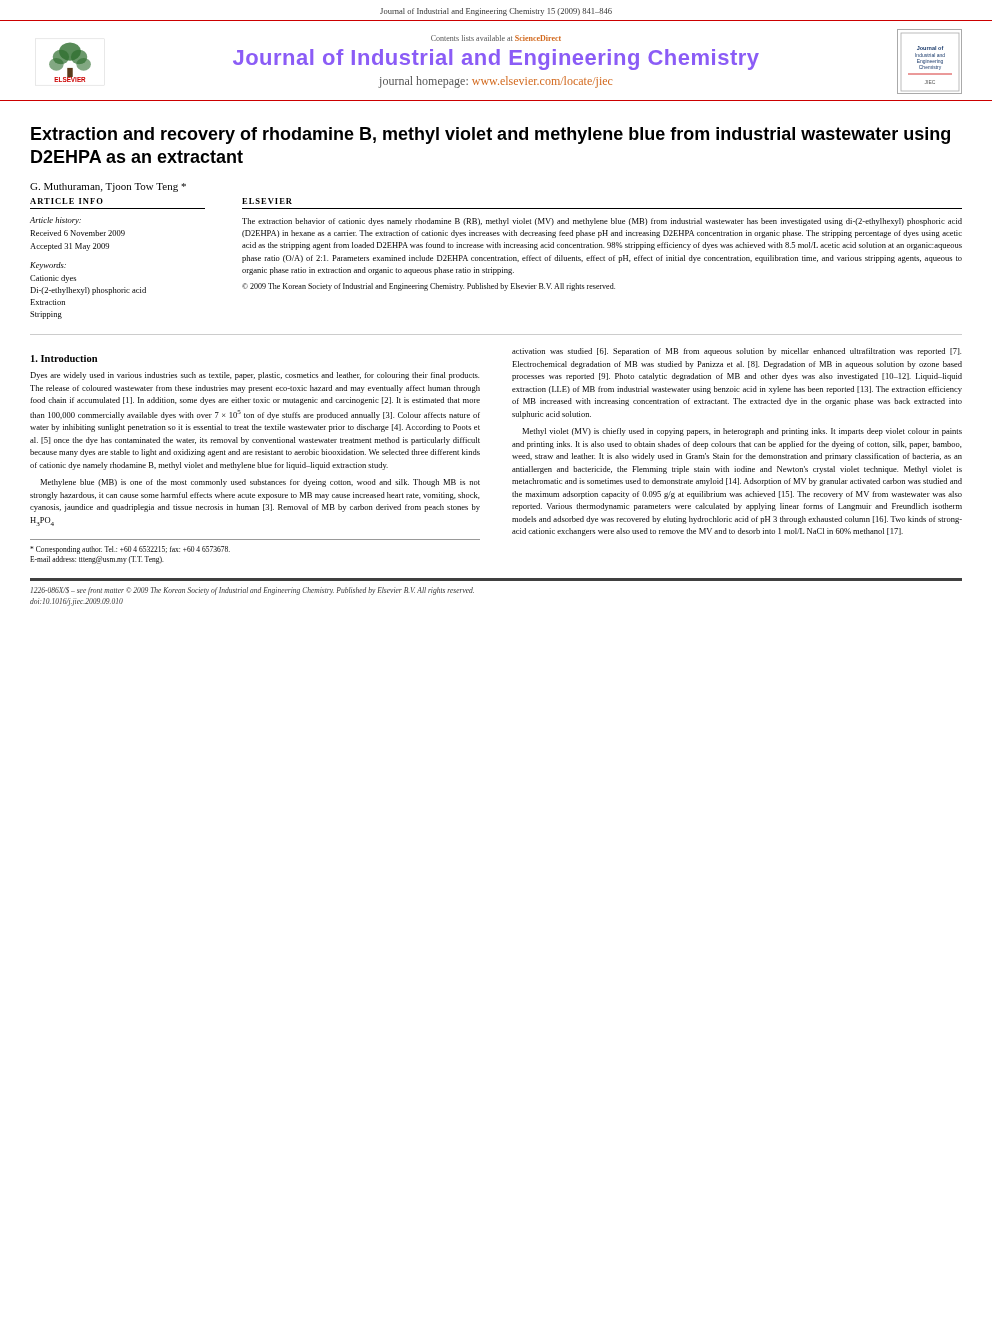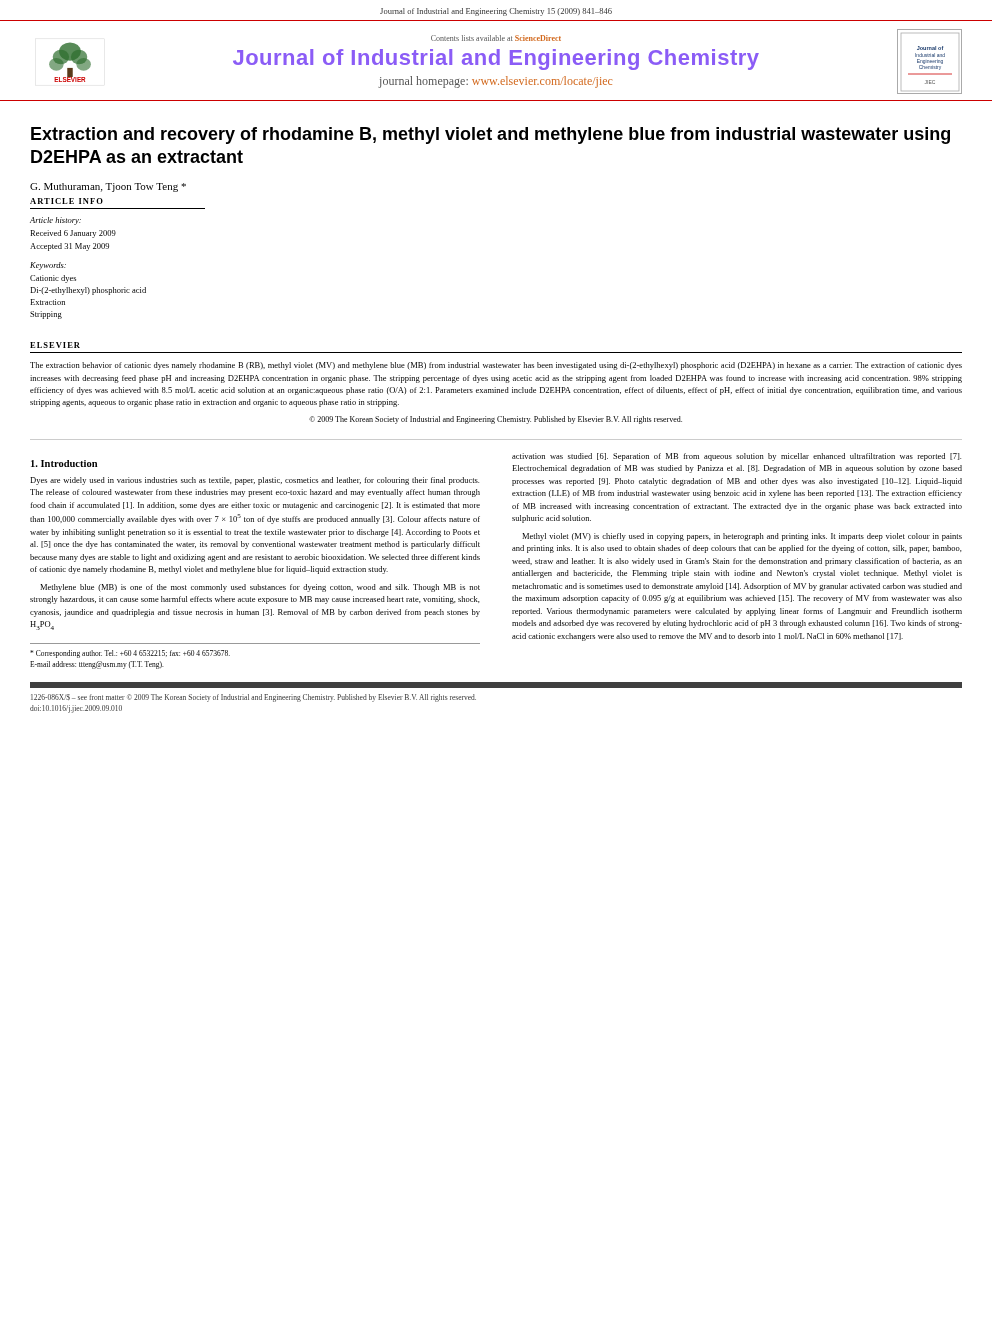--- a/index.html
+++ b/index.html
@@ -123,23 +123,22 @@
     .affiliation {
       font-size: 9px;
       font-style: italic;
       color: #333;
       margin-bottom: 12px;
     }
 
     
     .two-col {
       display: flex;
-      gap: 20px;
+      gap: 37px;
       margin-bottom: 14px;
-      flex-direction: column;
     }
 
     .left-col {
       width: 175px;
       flex-shrink: 0;
     }
 
     .right-col {
       flex: 1;
     }
@@ -196,21 +195,21 @@
     .abstract-text {
       font-size: 8.5px;
       line-height: 1.45;
       text-align: justify;
       color: #000;
     }
 
     .copyright-text {
       font-size: 8px;
       line-height: 1.4;
-      text-align: center;
+      text-align: left;
       margin-top: 5px;
       color: #000;
     }
 
     
     .section-divider {
       border: none;
       border-top: 1px solid #ccc;
       margin: 10px 0;
     }
@@ -260,26 +259,27 @@
     }
 
     .footnote-text {
       font-size: 7.5px;
       line-height: 1.4;
       color: #000;
     }
 
     
     .bottom-bar {
-      border-top: 6px solid #404040;
+      border-top: 3px solid #404040;
       margin-top: 12px;
       padding-top: 4px;
       font-size: 7.5px;
       color: #333;
       line-height: 1.5;
+      font-style: italic;
     }
 
     
     .elsevier-svg {
       width: 80px;
       height: 50px;
     }
 
     sup { vertical-align: super; font-size: smaller; }
     em { font-style: italic; }
@@ -347,21 +347,21 @@
       <span>G. Muthuraman, Tjoon Tow Teng *</span>
     </div>
 
 
     <div class="two-col">
 
       <div class="left-col">
         <div class="article-info-title">ARTICLE INFO</div>
 
         <div class="info-section-title">Article history:</div>
-        <div class="info-item">Received 6 January 2009</div>
+        <div class="info-item">Received 6 November 2009</div>
         <div class="info-item">Accepted 31 May 2009</div>
 
         <div class="keywords-section">
           <div class="keywords-title">Keywords:</div>
           <div class="keyword-item">Cationic dyes</div>
           <div class="keyword-item">Di-(2-ethylhexyl) phosphoric acid</div>
           <div class="keyword-item">Extraction</div>
           <div class="keyword-item">Stripping</div>
         </div>
       </div>

